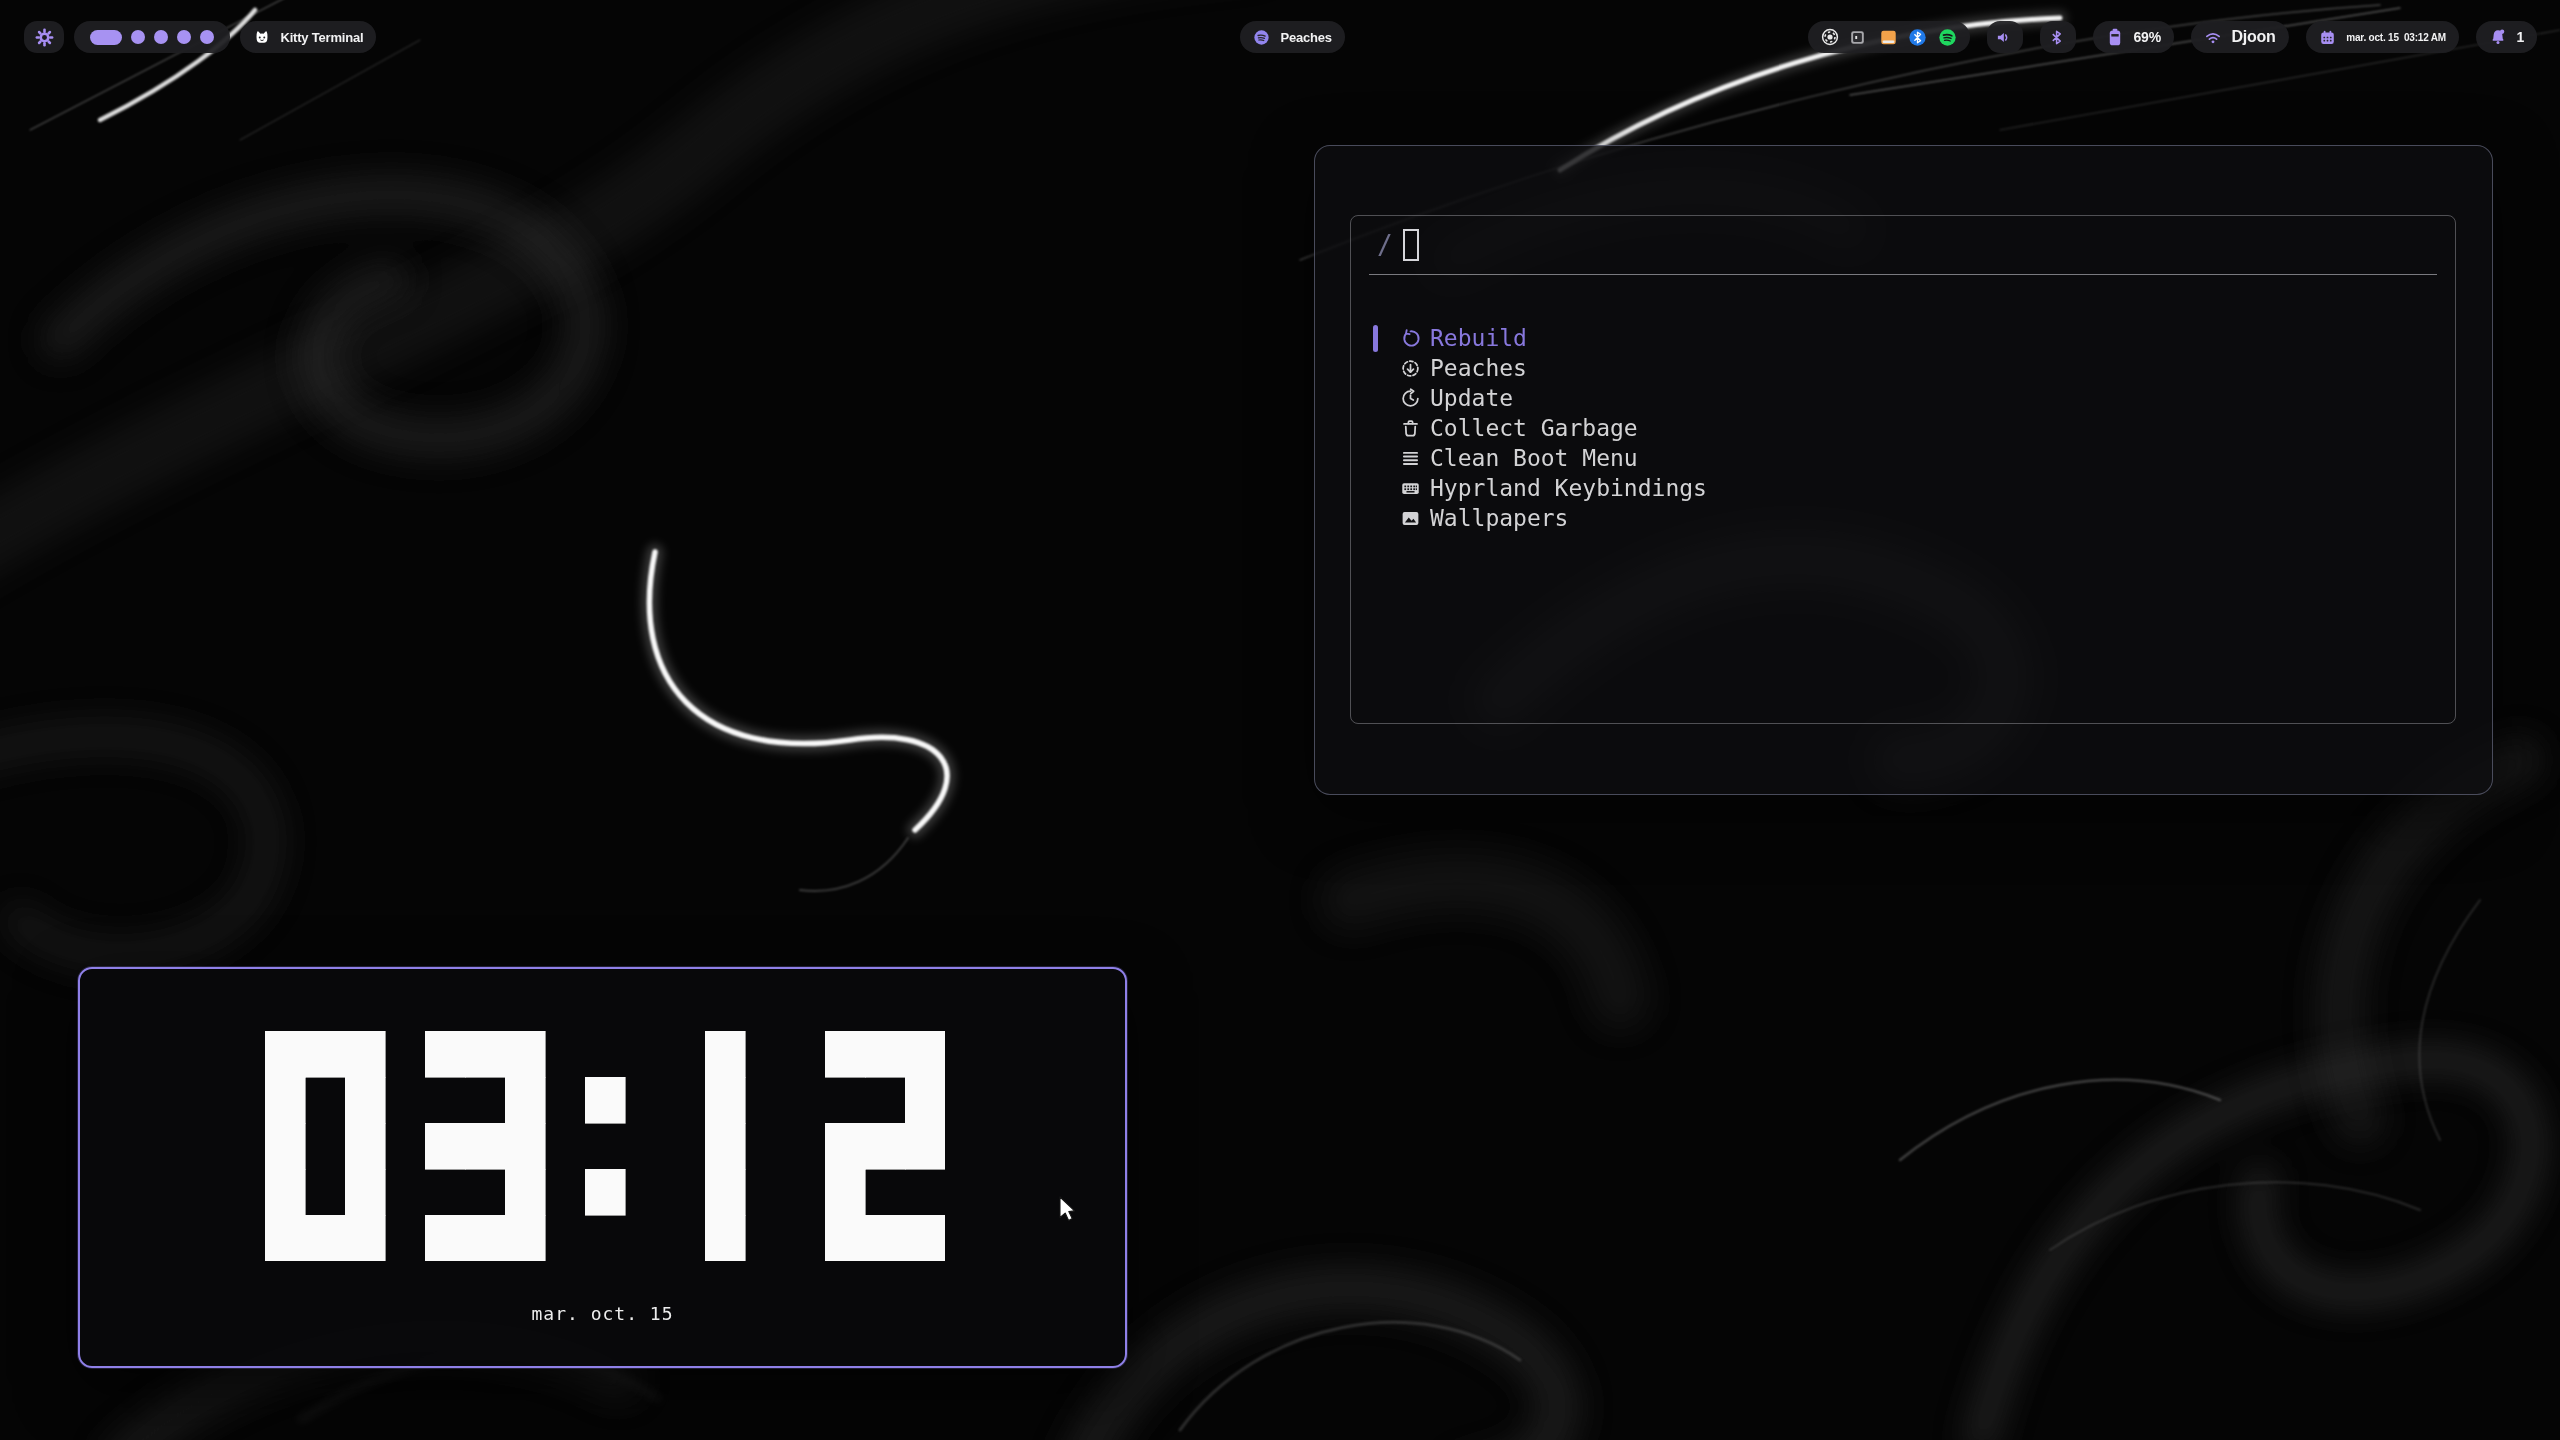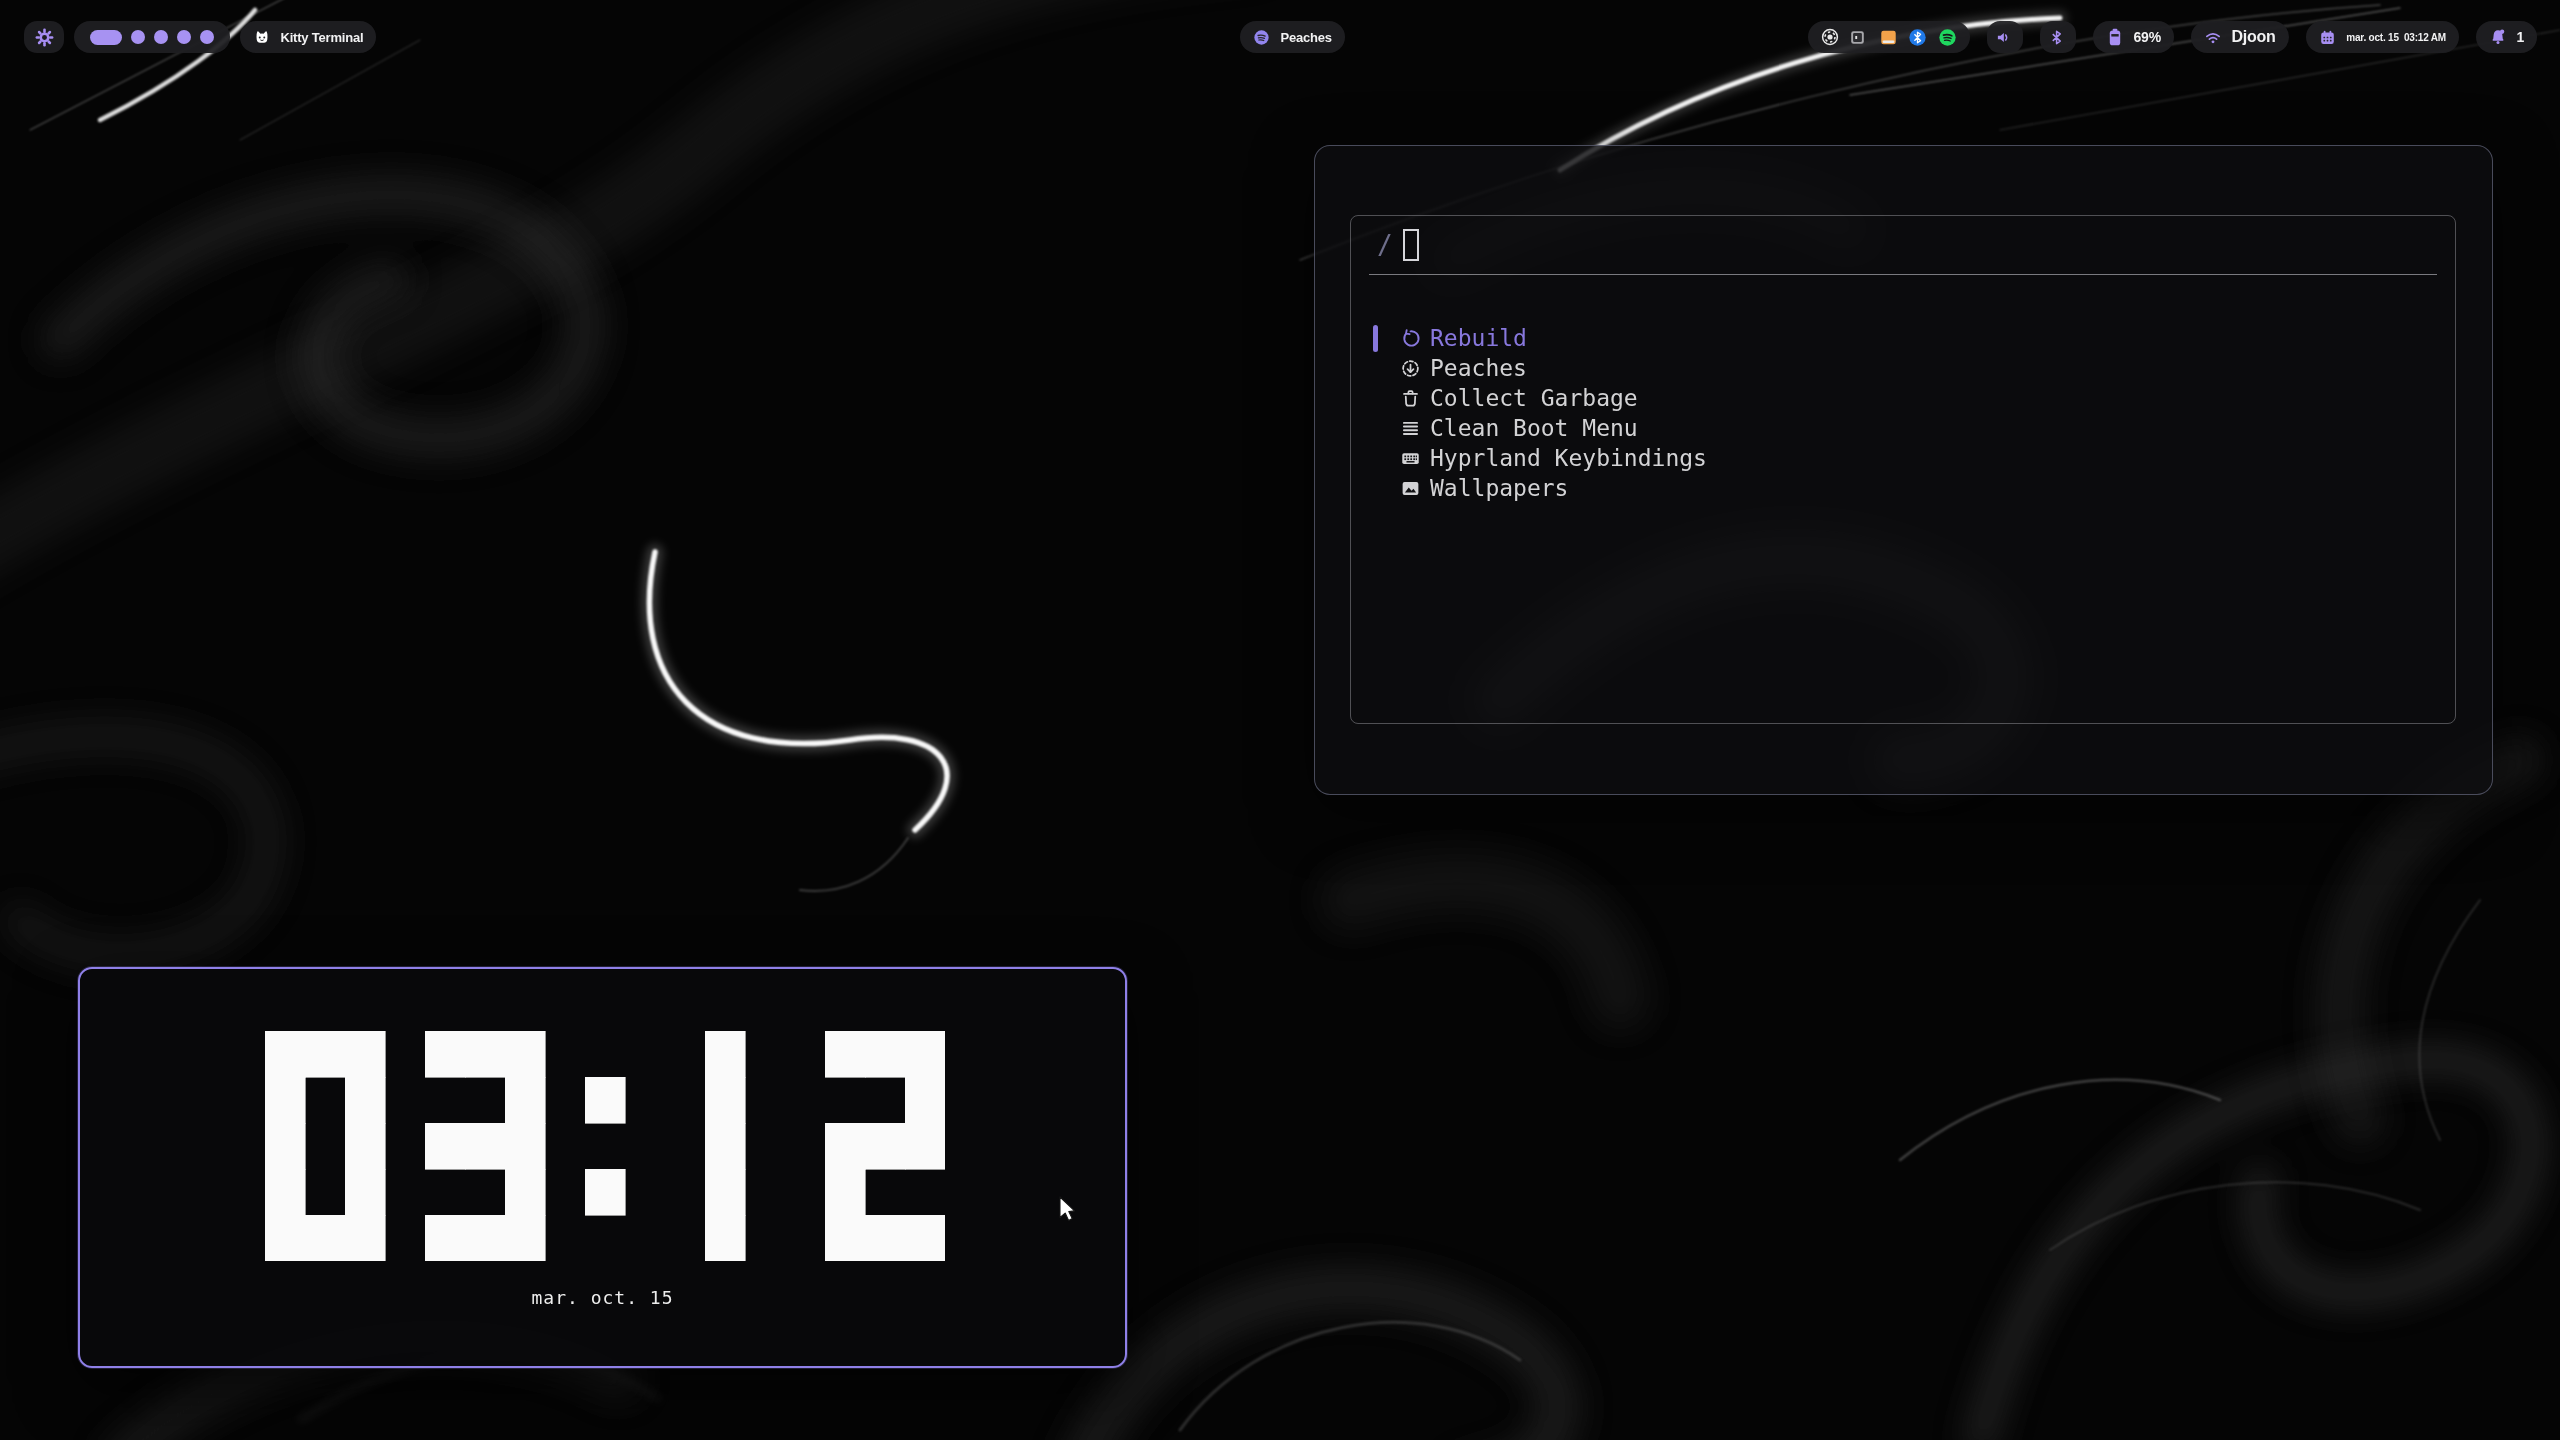--- a/index.html
+++ b/index.html
@@ -52,21 +52,21 @@
 
   
   .clock-widget {
     position:absolute; left:78px; top:967px; width:1049px; height:401px; z-index:20;
     background:rgba(9,9,11,0.94);
     border:2px solid var(--clockBorder,#8f80e8); border-radius:14px;
     box-shadow:0 0 0 1px rgba(140,128,232,0.22), 0 20px 60px rgba(0,0,0,0.6);
   }
   #clock-digits { position:absolute; left:185px; top:62px; }
   .clock-date {
-    position:absolute; top:318px; left:0; width:100%; text-align:center;
+    position:absolute; top:334px; left:0; width:100%; text-align:center;
     font:400 18px "DejaVu Sans Mono", monospace; color:#ededed; letter-spacing:1px; white-space:pre;
   }
 
   
   .cursor { position:absolute; left:1058px; top:1196px; z-index:100; }
 </style>
 </head>
 <body>
 
 <svg id="wallpaper" width="2560" height="1440" viewBox="0 0 2560 1440">
@@ -302,20 +302,31 @@
         <div class="menu-item">
           <span class="sel-bar"></span>
           <span class="mi-icon">
             <svg viewBox="0 0 24 24" fill="none" stroke="currentColor" stroke-width="2" stroke-linecap="round" stroke-linejoin="round">
               <circle cx="12" cy="12" r="8.4" stroke-dasharray="3.8 2.6"></circle>
               <path d="M12 7.6 V16"></path>
               <path d="M8.6 12.8 L12 16.2 L15.4 12.8"></path>
             </svg>
           </span>
           <span class="mi-label">Peaches</span>
+        </div>
+        <div class="menu-item">
+          <span class="sel-bar"></span>
+          <span class="mi-icon">
+            <svg viewBox="0 0 24 24" fill="none" stroke="currentColor" stroke-width="2" stroke-linecap="round" stroke-linejoin="round">
+              <path d="M20.4 12 A8.4 8.4 0 1 1 12 3.6"></path>
+              <path d="M12.2 1.4 L15.6 3.8 L12.4 6.2"></path>
+              <path d="M12 8 V12 L15.2 13.8"></path>
+            </svg>
+          </span>
+          <span class="mi-label">Update</span>
         </div>
         <div class="menu-item">
           <span class="sel-bar"></span>
           <span class="mi-icon">
             <svg viewBox="0 0 24 24" fill="none" stroke="currentColor" stroke-width="2" stroke-linecap="round" stroke-linejoin="round">
               <path d="M4.6 6.8 H19.4"></path>
               <path d="M9.6 6.4 V4.8 Q9.6 3.6 10.8 3.6 H13.2 Q14.4 3.6 14.4 4.8 V6.4"></path>
               <path d="M6.6 9.8 L7 17.6 Q7.15 20.2 9.4 20.2 H14.6 Q16.85 20.2 17 17.6 L17.4 9.8"></path>
             </svg>
           </span>

